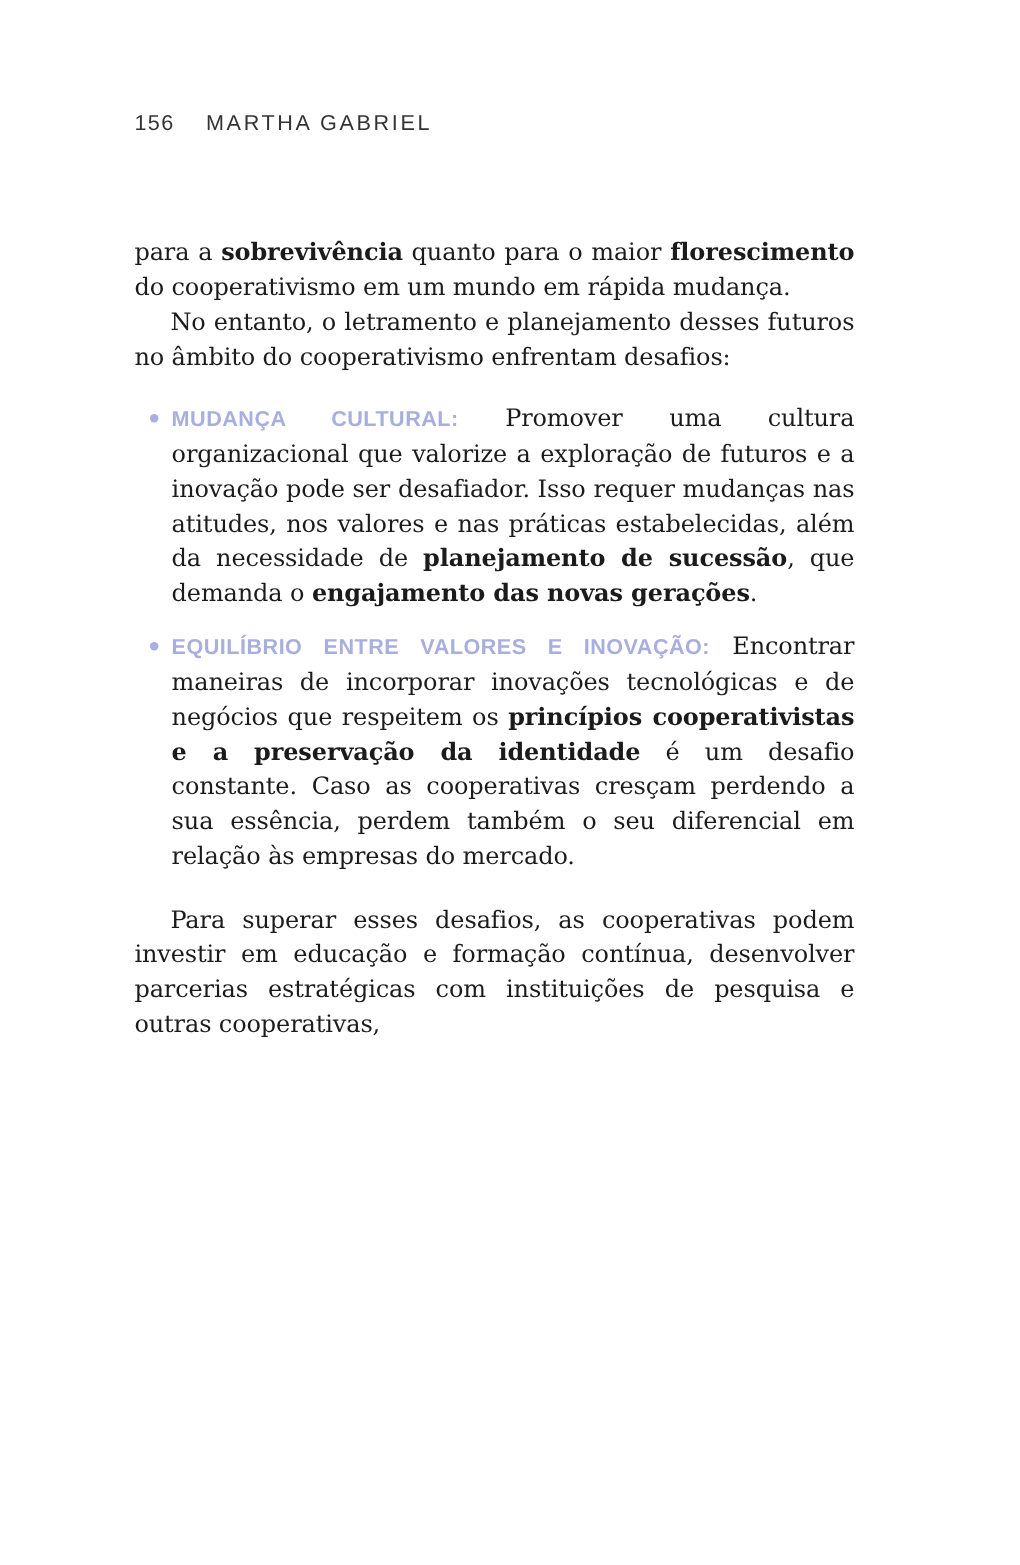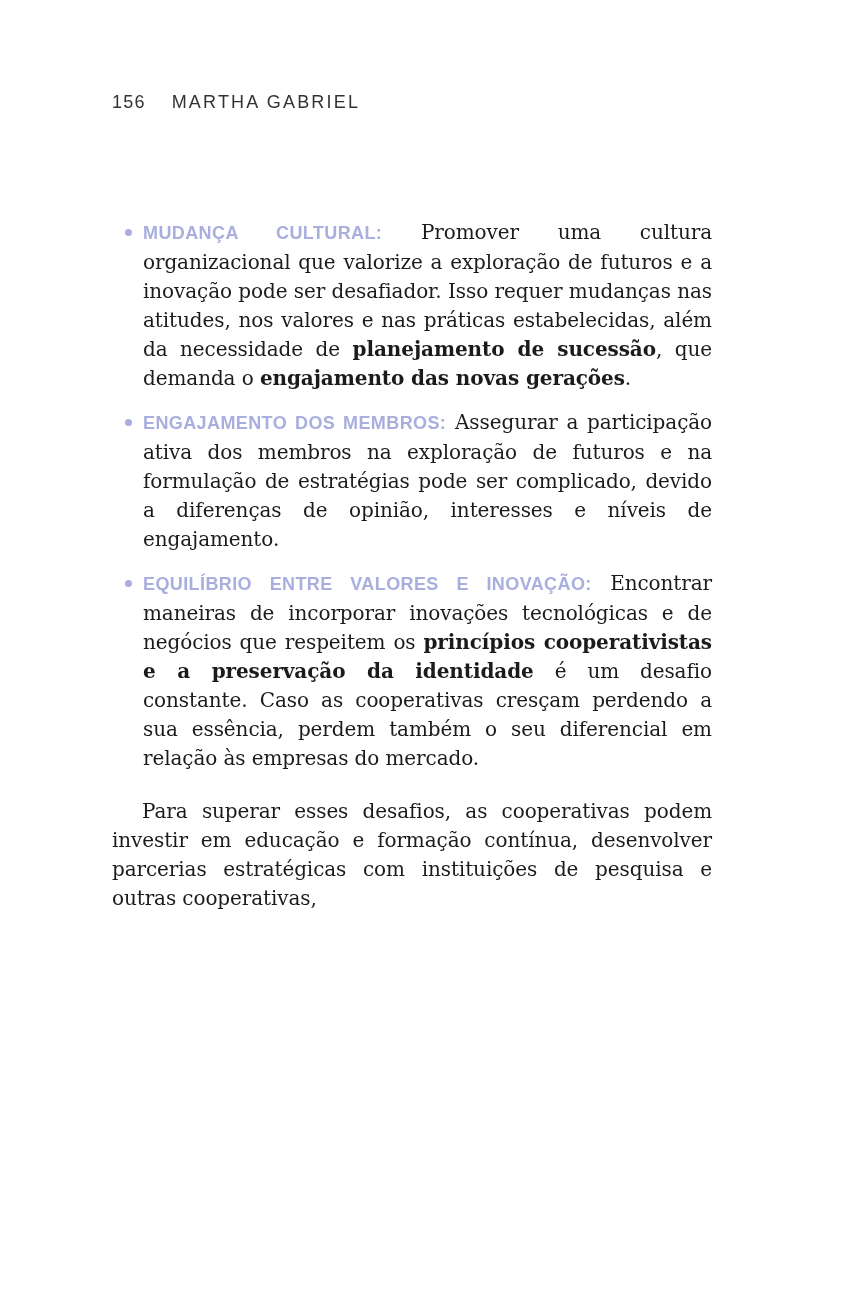--- a/index.html
+++ b/index.html
@@ -63,24 +63,25 @@
 <body>
 
 <div class="page">
 
   <div class="running-head">
     <span class="pagenum">156</span><span>MARTHA GABRIEL</span>
   </div>
 
   <div class="body-block">
     <div id="intro">
+        <p class="para"><span>para a </span><span class="b">sobrevivência</span><span> quanto para o maior </span><span class="b">florescimento</span><span> do cooperativismo em um mundo em rápida mudança.</span></p>
+        <p class="para indent"><span>No entanto, o letramento e planejamento desses futuros no âmbito do cooperativismo enfrentam desafios:</span></p>
       </div>
     <ul class="challenges" id="challenges">
         <li><span class="bullet-label">MUDANÇA CULTURAL:</span><span> Promover uma cultura organizacional que valorize a exploração de futuros e a inovação pode ser desafiador. Isso requer mudanças nas atitudes, nos valores e nas práticas estabelecidas, além da necessidade de </span><span class="b">planejamento de sucessão</span><span>, que demanda o </span><span class="b">engajamento das novas gerações</span><span>.</span></li>
-        <li><span class="bullet-label">ENGAJAMENTO DOS MEMBROS:</span><span> Assegurar a participação ativa dos membros na exploração de futuros e na formulação de estratégias pode ser complicado, devido a diferenças de opinião, interesses e níveis de engajamento.</span></li>
         <li><span class="bullet-label">EQUILÍBRIO ENTRE VALORES E INOVAÇÃO:</span><span> Encontrar maneiras de incorporar inovações tecnológicas e de negócios que respeitem os </span><span class="b">princípios cooperativistas e a preservação da identidade</span><span> é um desafio constante. Caso as cooperativas cresçam perdendo a sua essência, perdem também o seu diferencial em relação às empresas do mercado.</span></li>
       </ul>
     <div id="outro" class="closing">
         <p class="para indent"><span>Para superar esses desafios, as cooperativas podem investir em educação e formação contínua, desenvolver parcerias estratégicas com instituições de pesquisa e outras cooperativas,</span></p>
       </div>
   </div>
 
 </div>
 
 </body></html>

